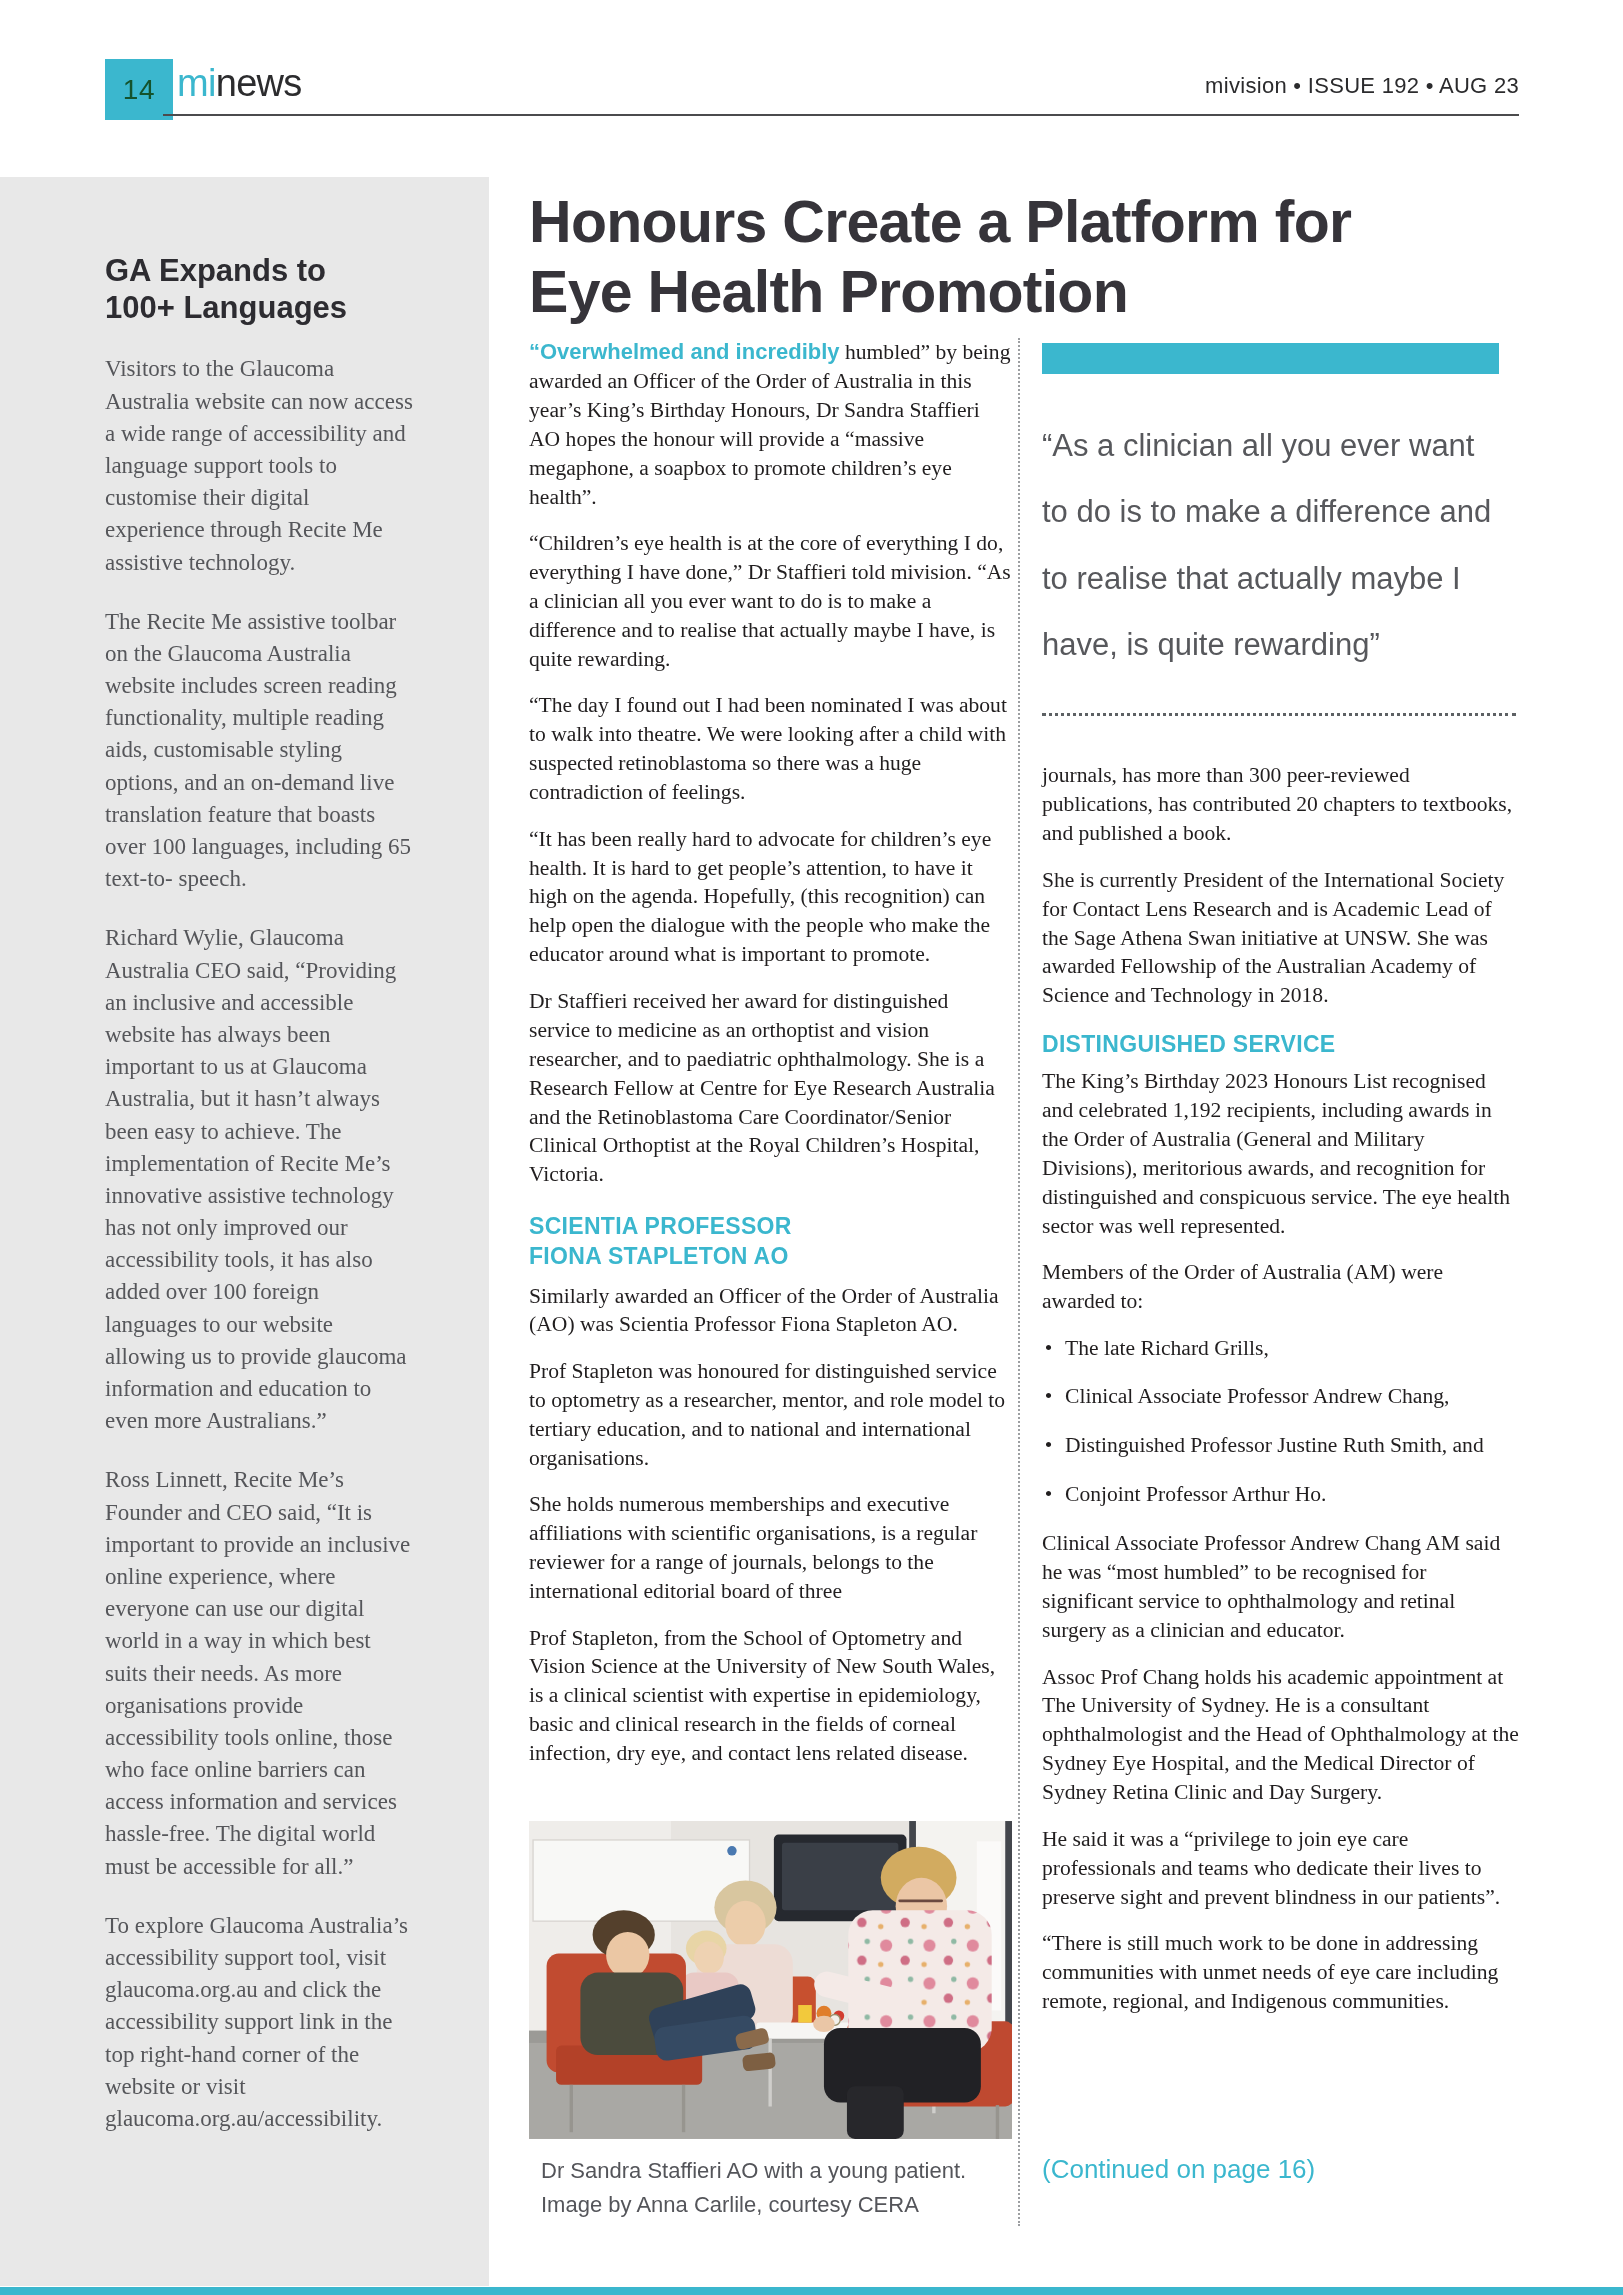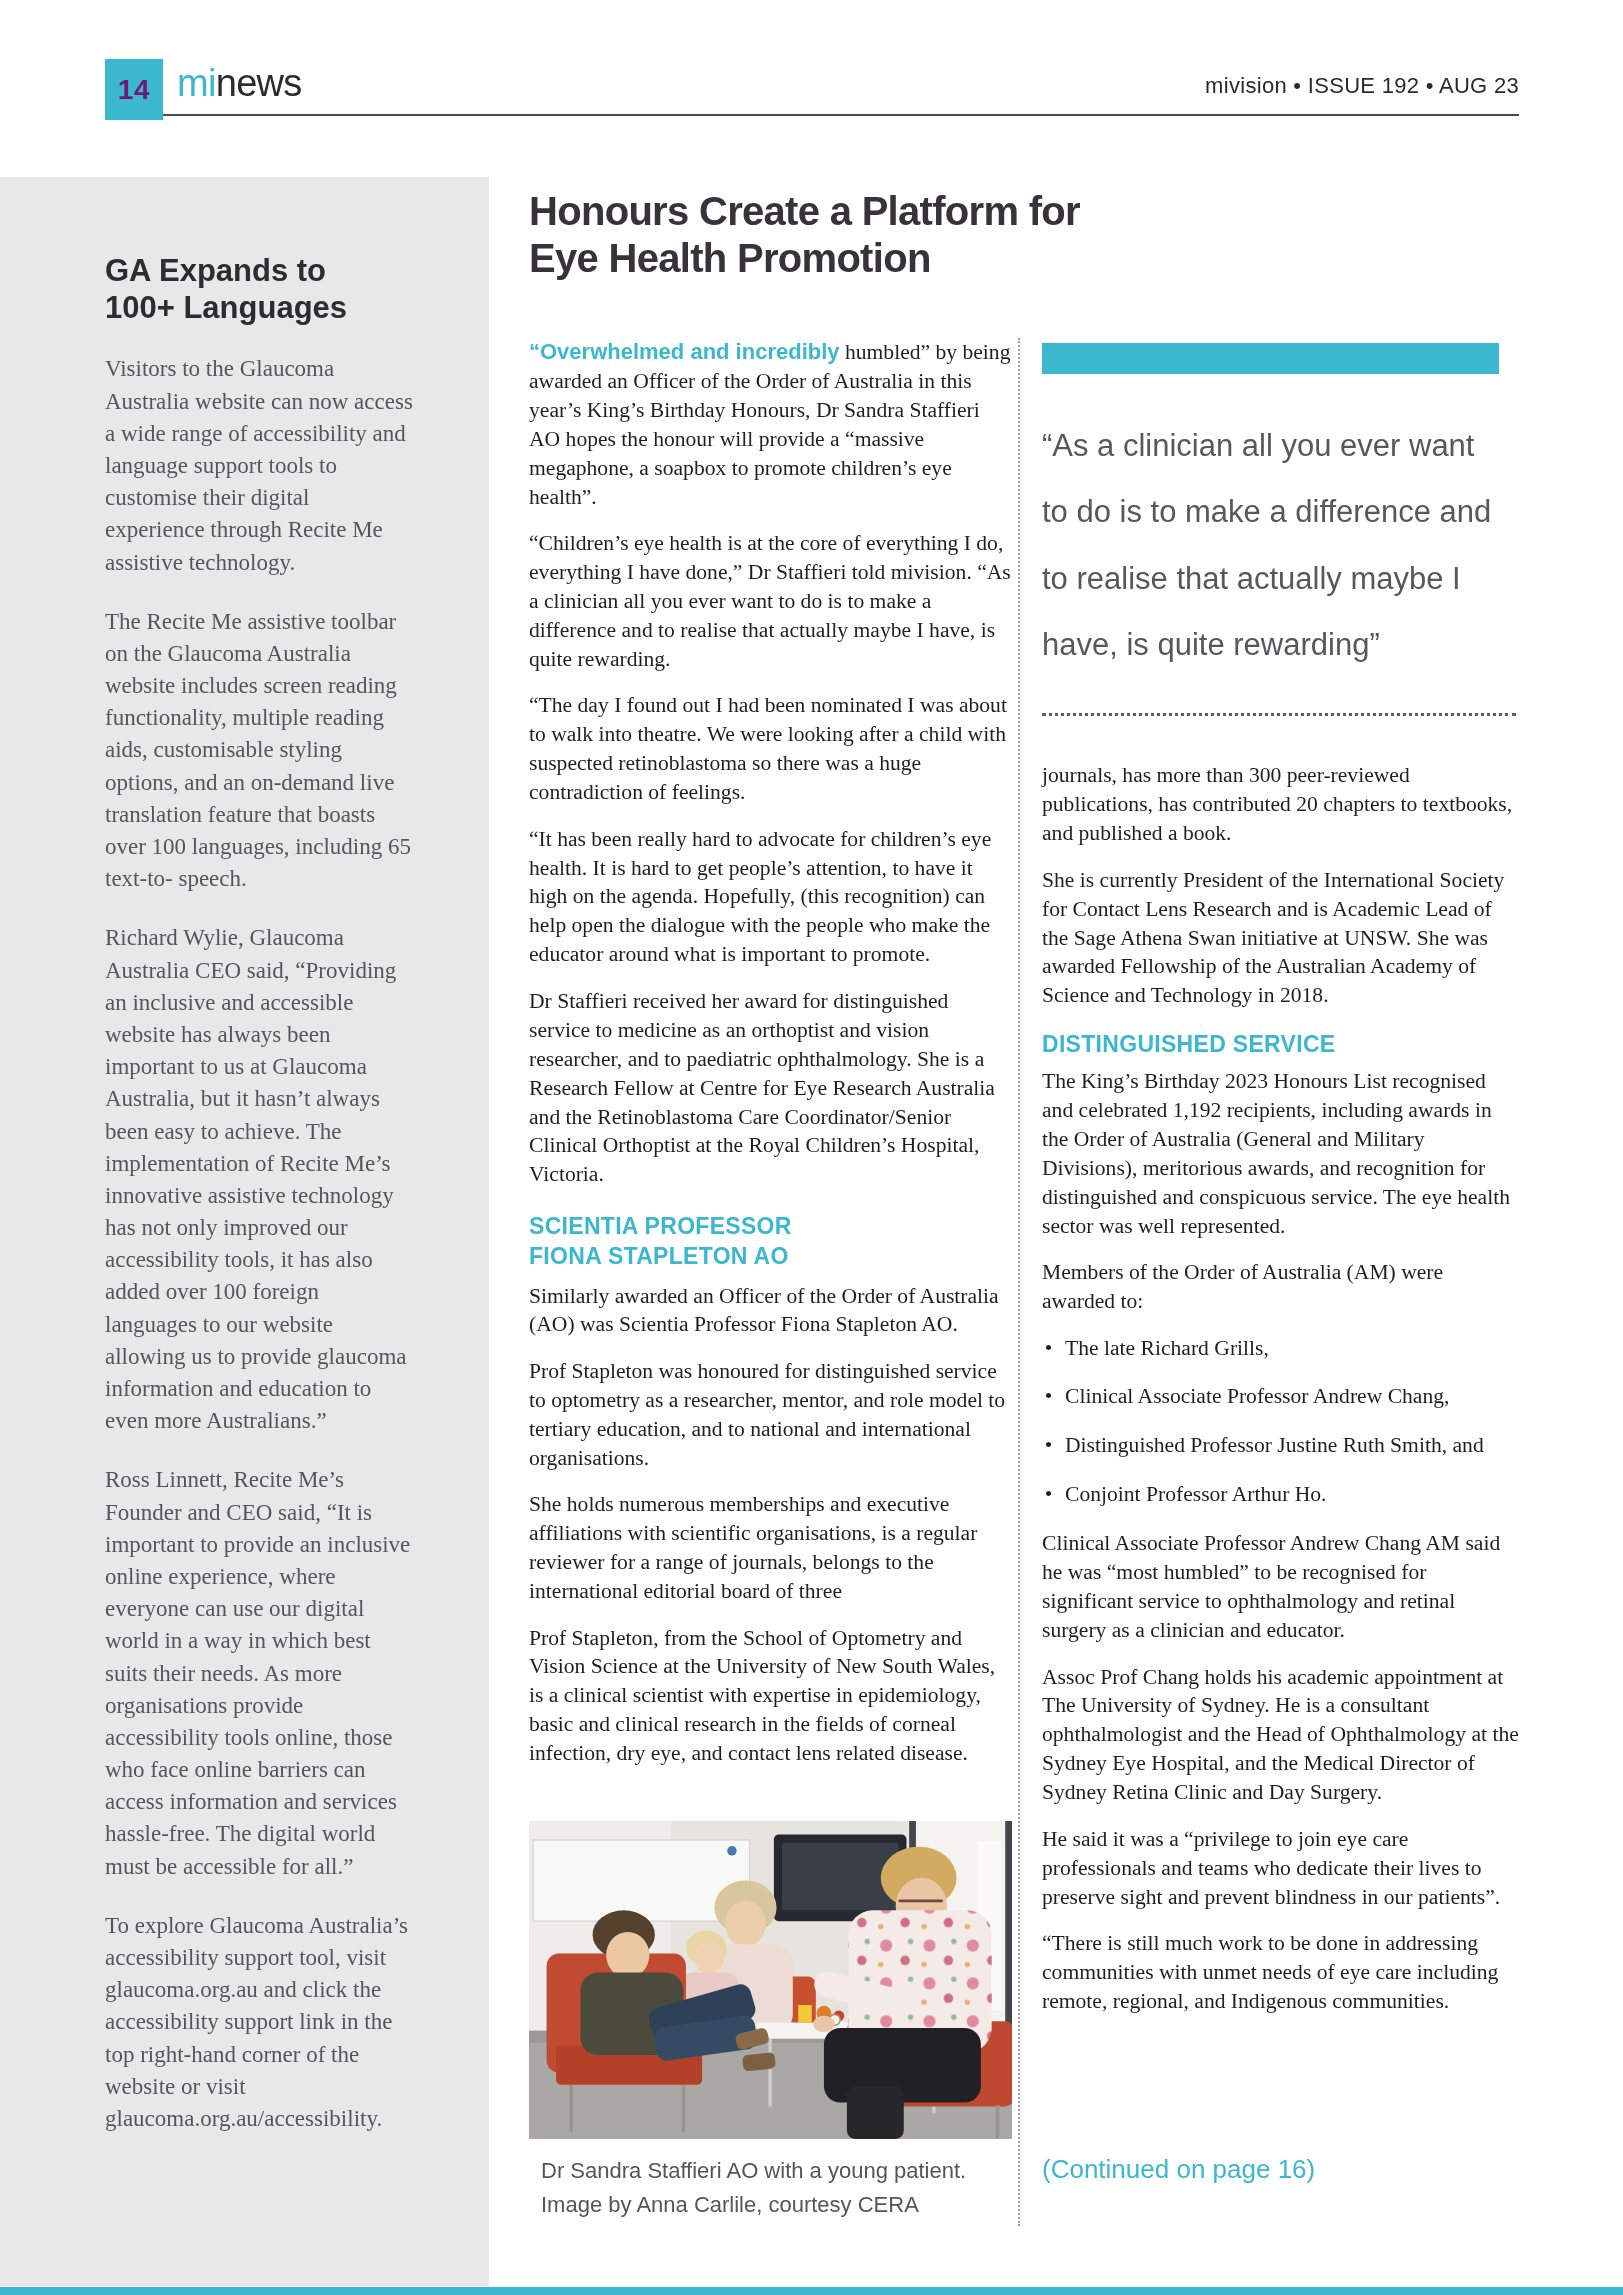--- a/index.html
+++ b/index.html
@@ -10,40 +10,40 @@
     --headline-ink:#36343a;
   }
   *{box-sizing:border-box;}
   html,body{margin:0;padding:0;}
   body{
     width:1624px;height:2295px;position:relative;background:#ffffff;
     font-family:"Liberation Sans", sans-serif;overflow:hidden;
   }
   
   .page-badge{
-    position:absolute;left:105px;top:59px;width:58px;height:61px;
-    background:var(--teal);color:#701a75;display:flex;align-items:center;justify-content:center;
-    font-size:28px;letter-spacing:0.7px;font-weight:bold;
+    position:absolute;left:105px;top:59px;width:68px;height:61px;
+    background:var(--teal);color:#14532d;display:flex;align-items:center;justify-content:center;
+    font-size:28px;letter-spacing:0.7px;
   }
   .logo{position:absolute;left:177px;top:64px;font-size:38px;letter-spacing:-0.7px;line-height:1;}
   .logo .mi{color:var(--teal);}
   .logo .news{color:#2c2c2e;}
   .issue-info{
     position:absolute;right:105px;top:73px;font-size:22px;color:#2b2b2d;letter-spacing:0.3px;
   }
   .header-rule{position:absolute;left:163px;top:114px;width:1356px;height:2px;background:#4b4b4d;}
   
   .sidebar-bg{position:absolute;left:0;top:177px;width:489px;height:2109px;background:var(--sidebar-bg);}
   .sidebar-inner{position:absolute;left:105px;top:252px;width:308px;}
   .sidebar-title{font-weight:700;font-size:31px;line-height:1.2;color:#2d2c31;margin:0 0 27px 0;}
   .sidebar-inner p{font-size:23px;line-height:1.4;color:var(--gray-ink);margin:0 0 27px 0;font-family:Liberation Serif, serif;}
   
   .article-title{
     position:absolute;left:529px;top:188px;width:920px;margin:0;
-    font-size:40px;line-height:1.18;font-weight:700;color:var(--headline-ink);letter-spacing:-0.7px;
+    font-size:59px;line-height:1.18;font-weight:700;color:var(--headline-ink);letter-spacing:-0.7px;
   }
   
   .col1{position:absolute;left:529px;top:337px;width:482px;}
   .col2{position:absolute;left:1042px;top:343px;width:478px;}
   .serif, .col1 p, .col2 p, .awards-list li{
     font-family:"Liberation Serif", serif;font-size:21.6px;line-height:1.34;color:var(--serif-ink);
   }
   .col1 p, .col2 p{margin:0 0 17.6px 0;}
   .lead-highlight{
     font-family:"Liberation Sans", sans-serif;font-weight:700;color:var(--teal);font-size:22px;text-align:center;

